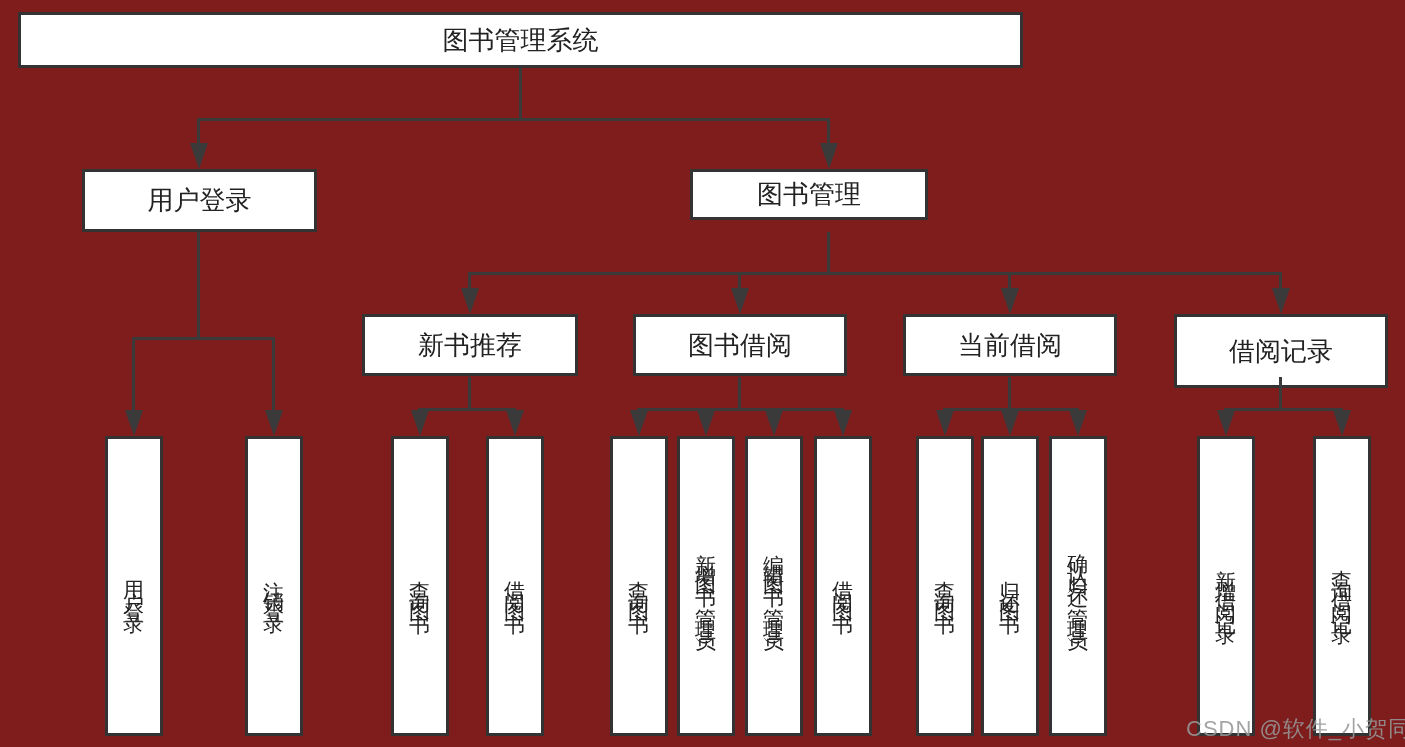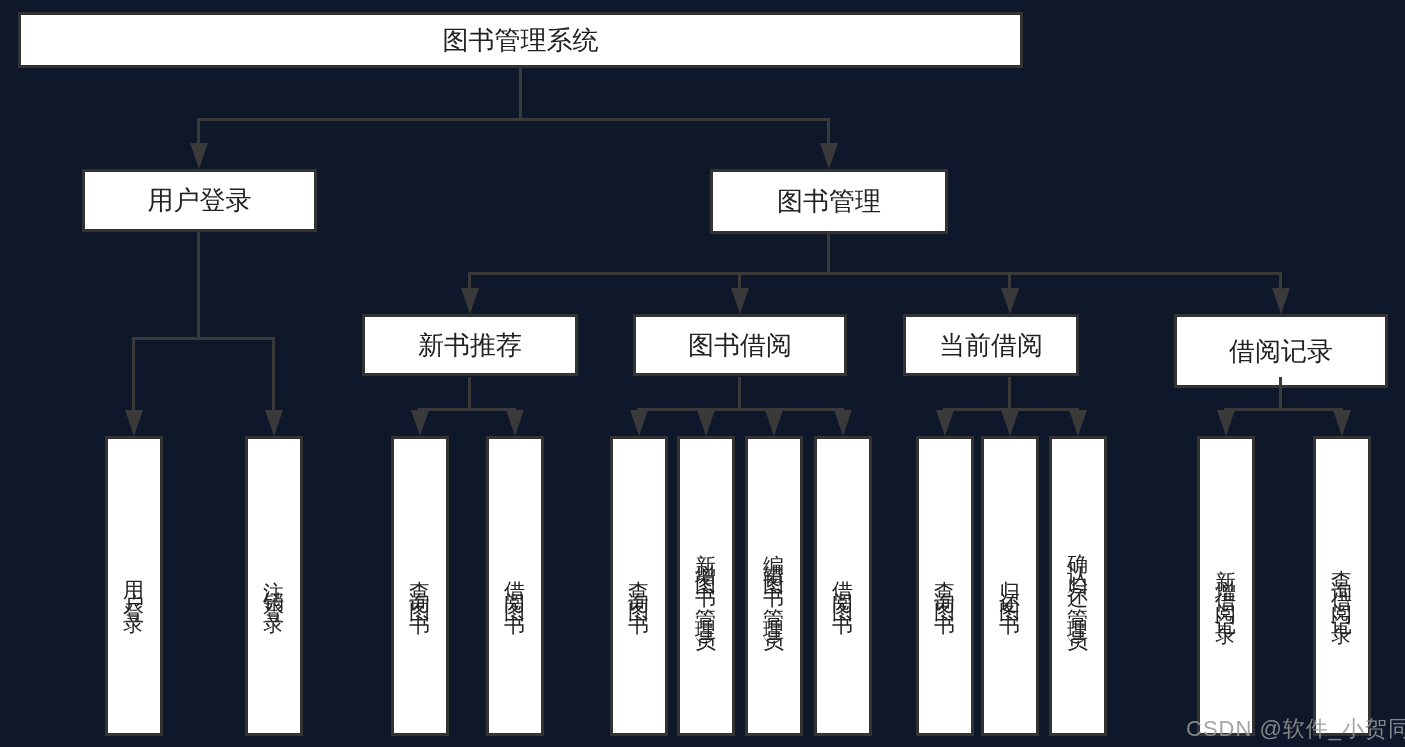--- a/index.html
+++ b/index.html
@@ -1,17 +1,17 @@
 <!DOCTYPE html>
 <html><head>
 <meta charset="utf-8">
 <style>
   html,body { margin:0; padding:0; background:#ffffff; }
   .canvas {
-    position:relative; width:1405px; height:747px; background:#0f172a;
+    position:relative; width:1405px; height:747px; background:#7f1d1d;
     font-family:"Liberation Sans","DejaVu Sans",sans-serif; overflow:hidden;
   }
   
   .hbox {
     position:absolute; box-sizing:border-box;
     background:#ffffff; border:3px solid #333333;
     display:flex; align-items:center; justify-content:center;
     font-size:26px; color:#222222; white-space:nowrap;
   }
   
@@ -46,31 +46,31 @@
 
 <div class="canvas">
 
   <div class="hbox" style="left:18px; top:12px; width:1005px; height:56px;">
     <span>图书管理系统</span>
   </div>
 
   <div class="hbox" style="left:82px; top:169px; width:235px; height:63px;">
     <span>用户登录</span>
   </div>
-  <div class="hbox" style="left:710px; top:169px; width:238px; height:65px;">
+  <div class="hbox" style="left:690px; top:169px; width:238px; height:51px;">
     <span>图书管理</span>
   </div>
 
   <div class="hbox" style="left:633px; top:314px; width:214px; height:62px;">
     <span>图书借阅</span>
   </div>
   <div class="hbox" style="left:362px; top:314px; width:216px; height:62px;">
     <span>新书推荐</span>
   </div>
-  <div class="hbox" style="left:903px; top:314px; width:176px; height:62px;">
+  <div class="hbox" style="left:903px; top:314px; width:214px; height:62px;">
     <span>当前借阅</span>
   </div>
   <div class="hbox" style="left:1174px; top:314px; width:214px; height:74px;">
     <span>借阅记录</span>
   </div>
 
   <div class="vbox" style="left:105px;">
     <span class="vtext">用户登录</span>
   </div>
   <div class="vbox" style="left:245px;">

